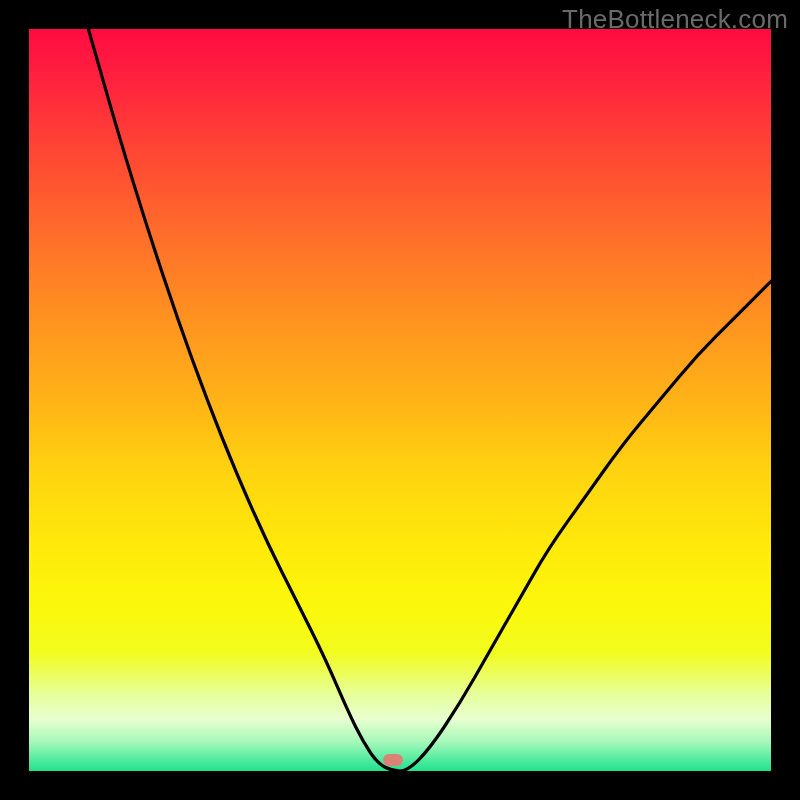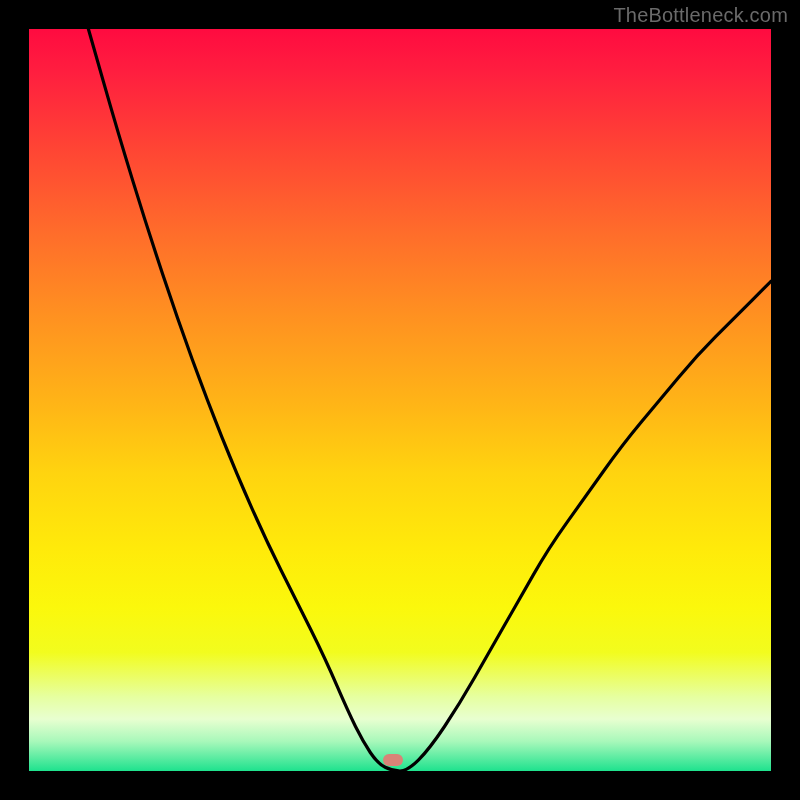--- a/index.html
+++ b/index.html
@@ -15,21 +15,21 @@
     position: relative;
     width: 800px;
     height: 800px;
     background: #000;
   }
   .watermark {
     position: absolute;
     top: 4px;
     right: 12px;
     color: #6a6a6a;
-    font-size: 20px;
+    font-size: 26px;
     font-weight: 500;
     letter-spacing: 0.2px;
     z-index: 10;
   }
   .plot-area {
     position: absolute;
     left: 29px;
     top: 29px;
     width: 742px;
     height: 742px;

